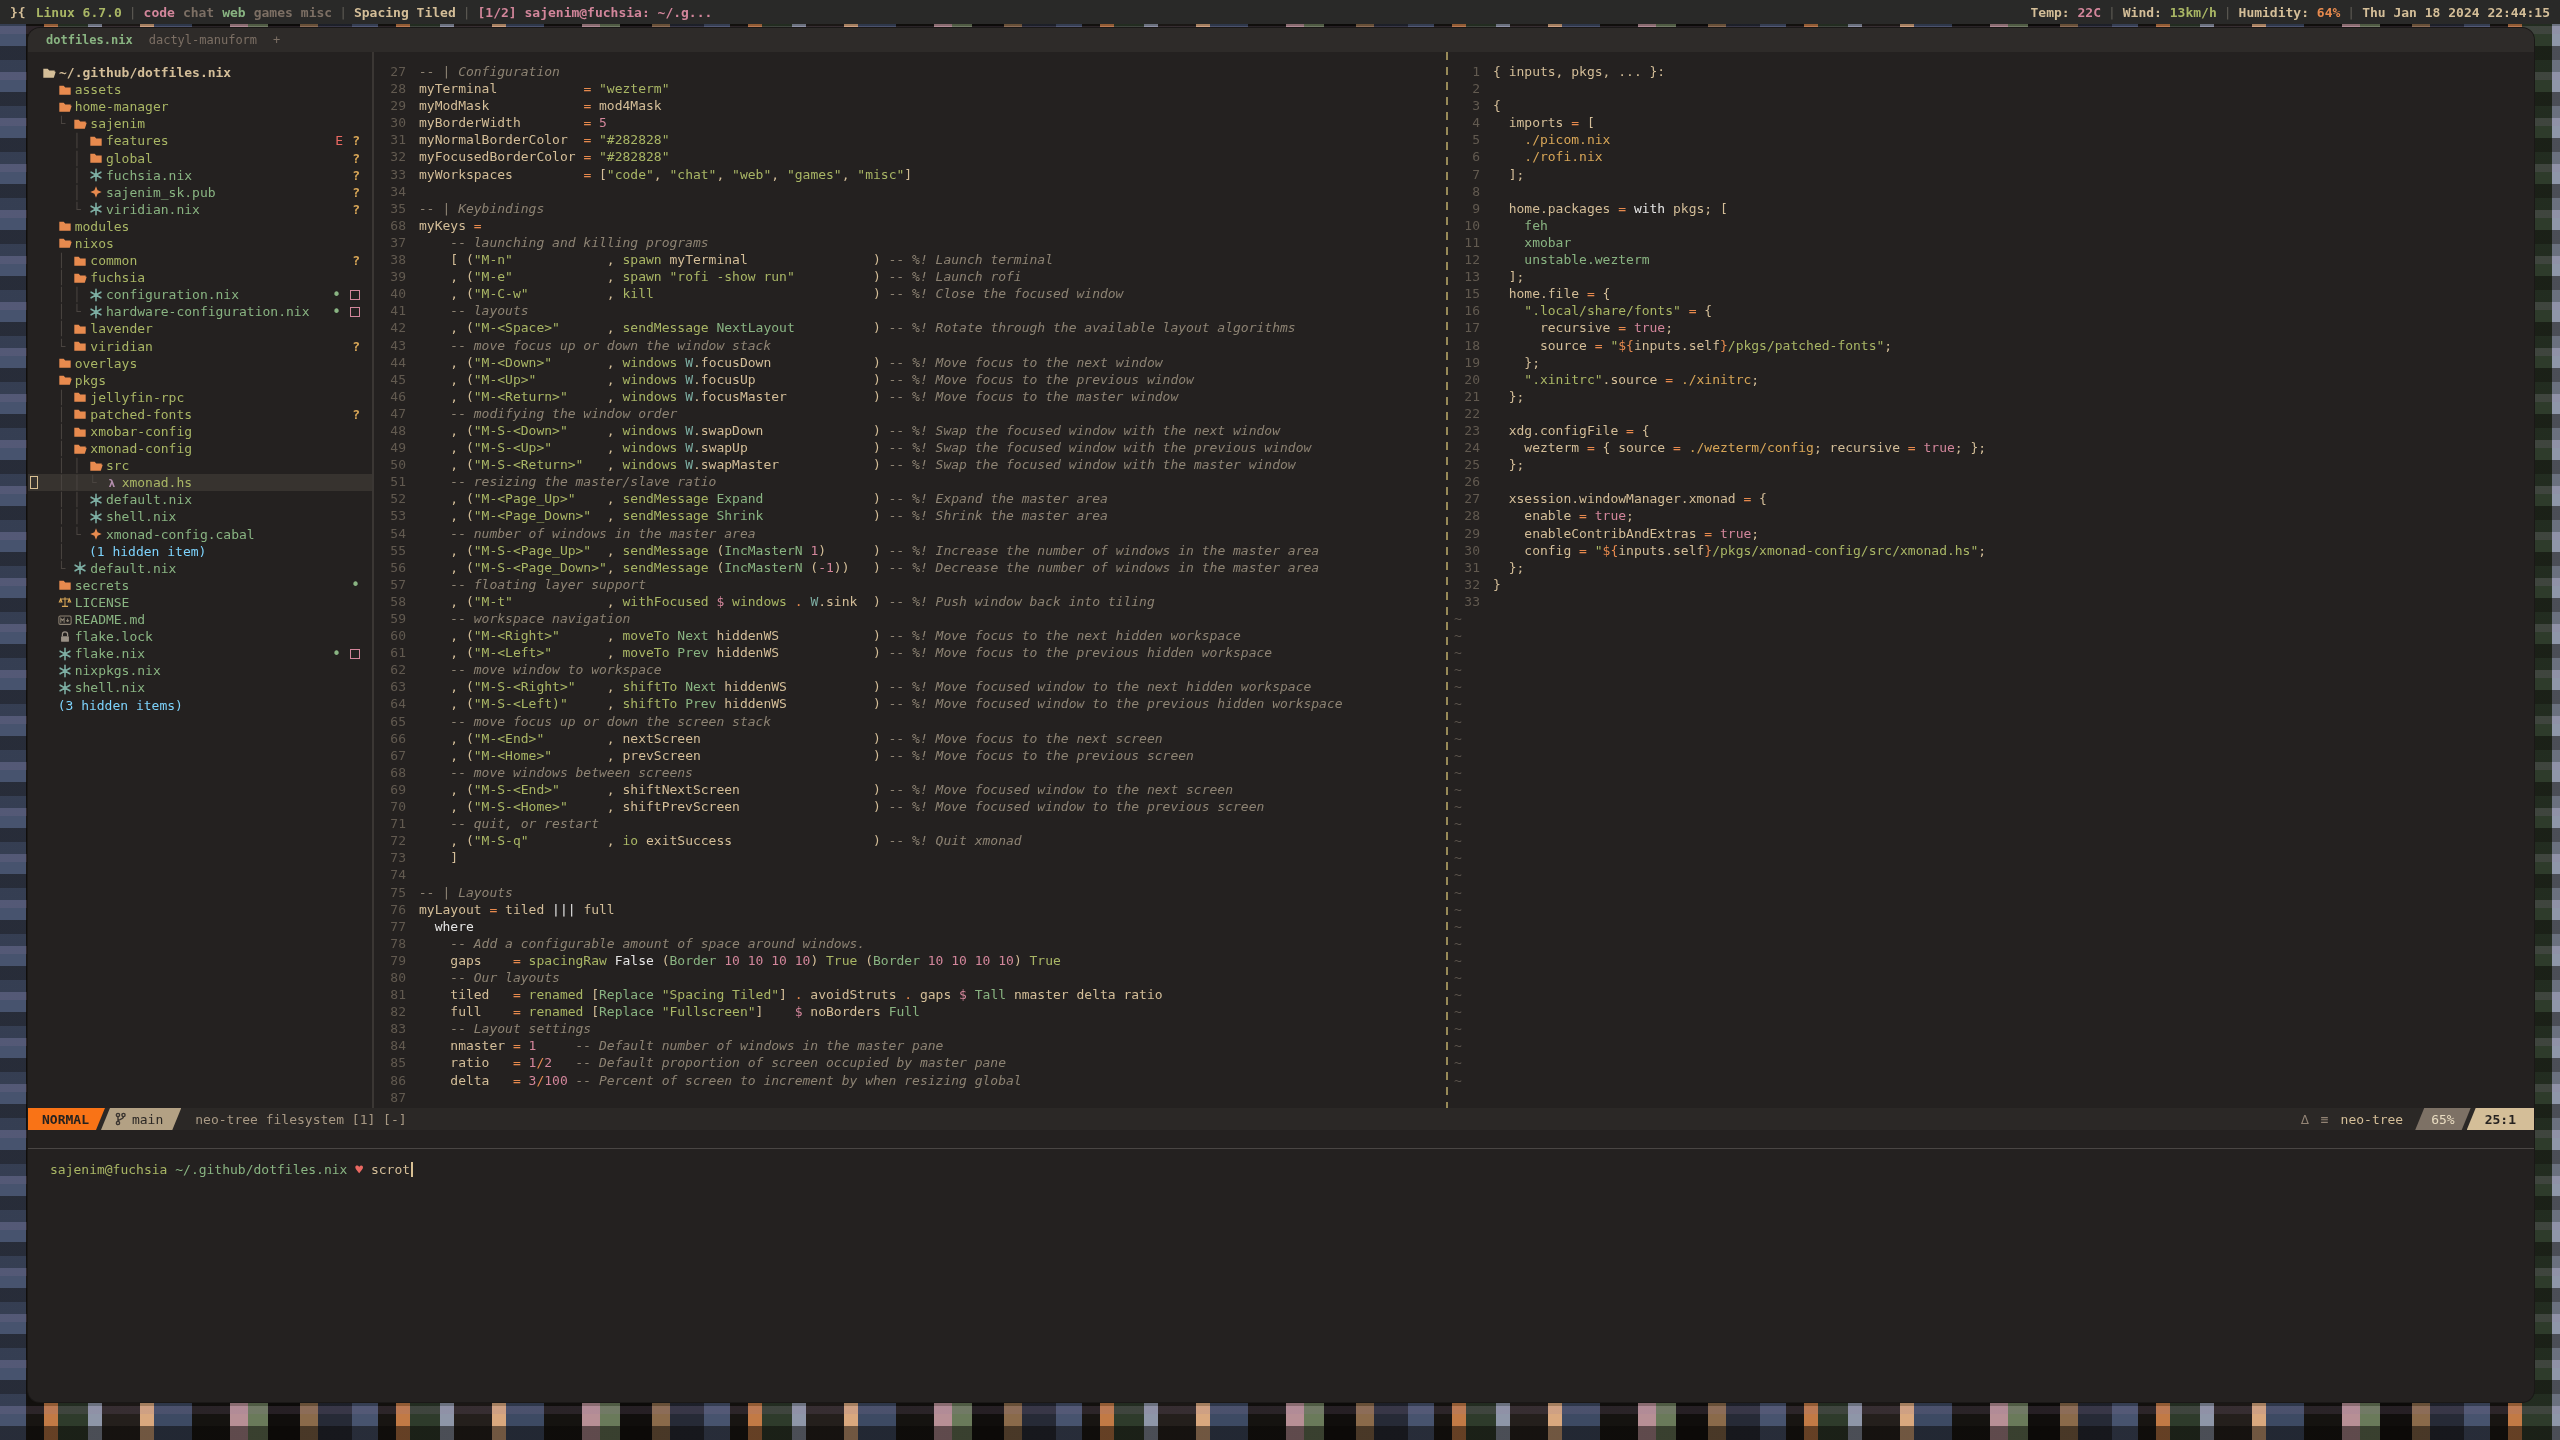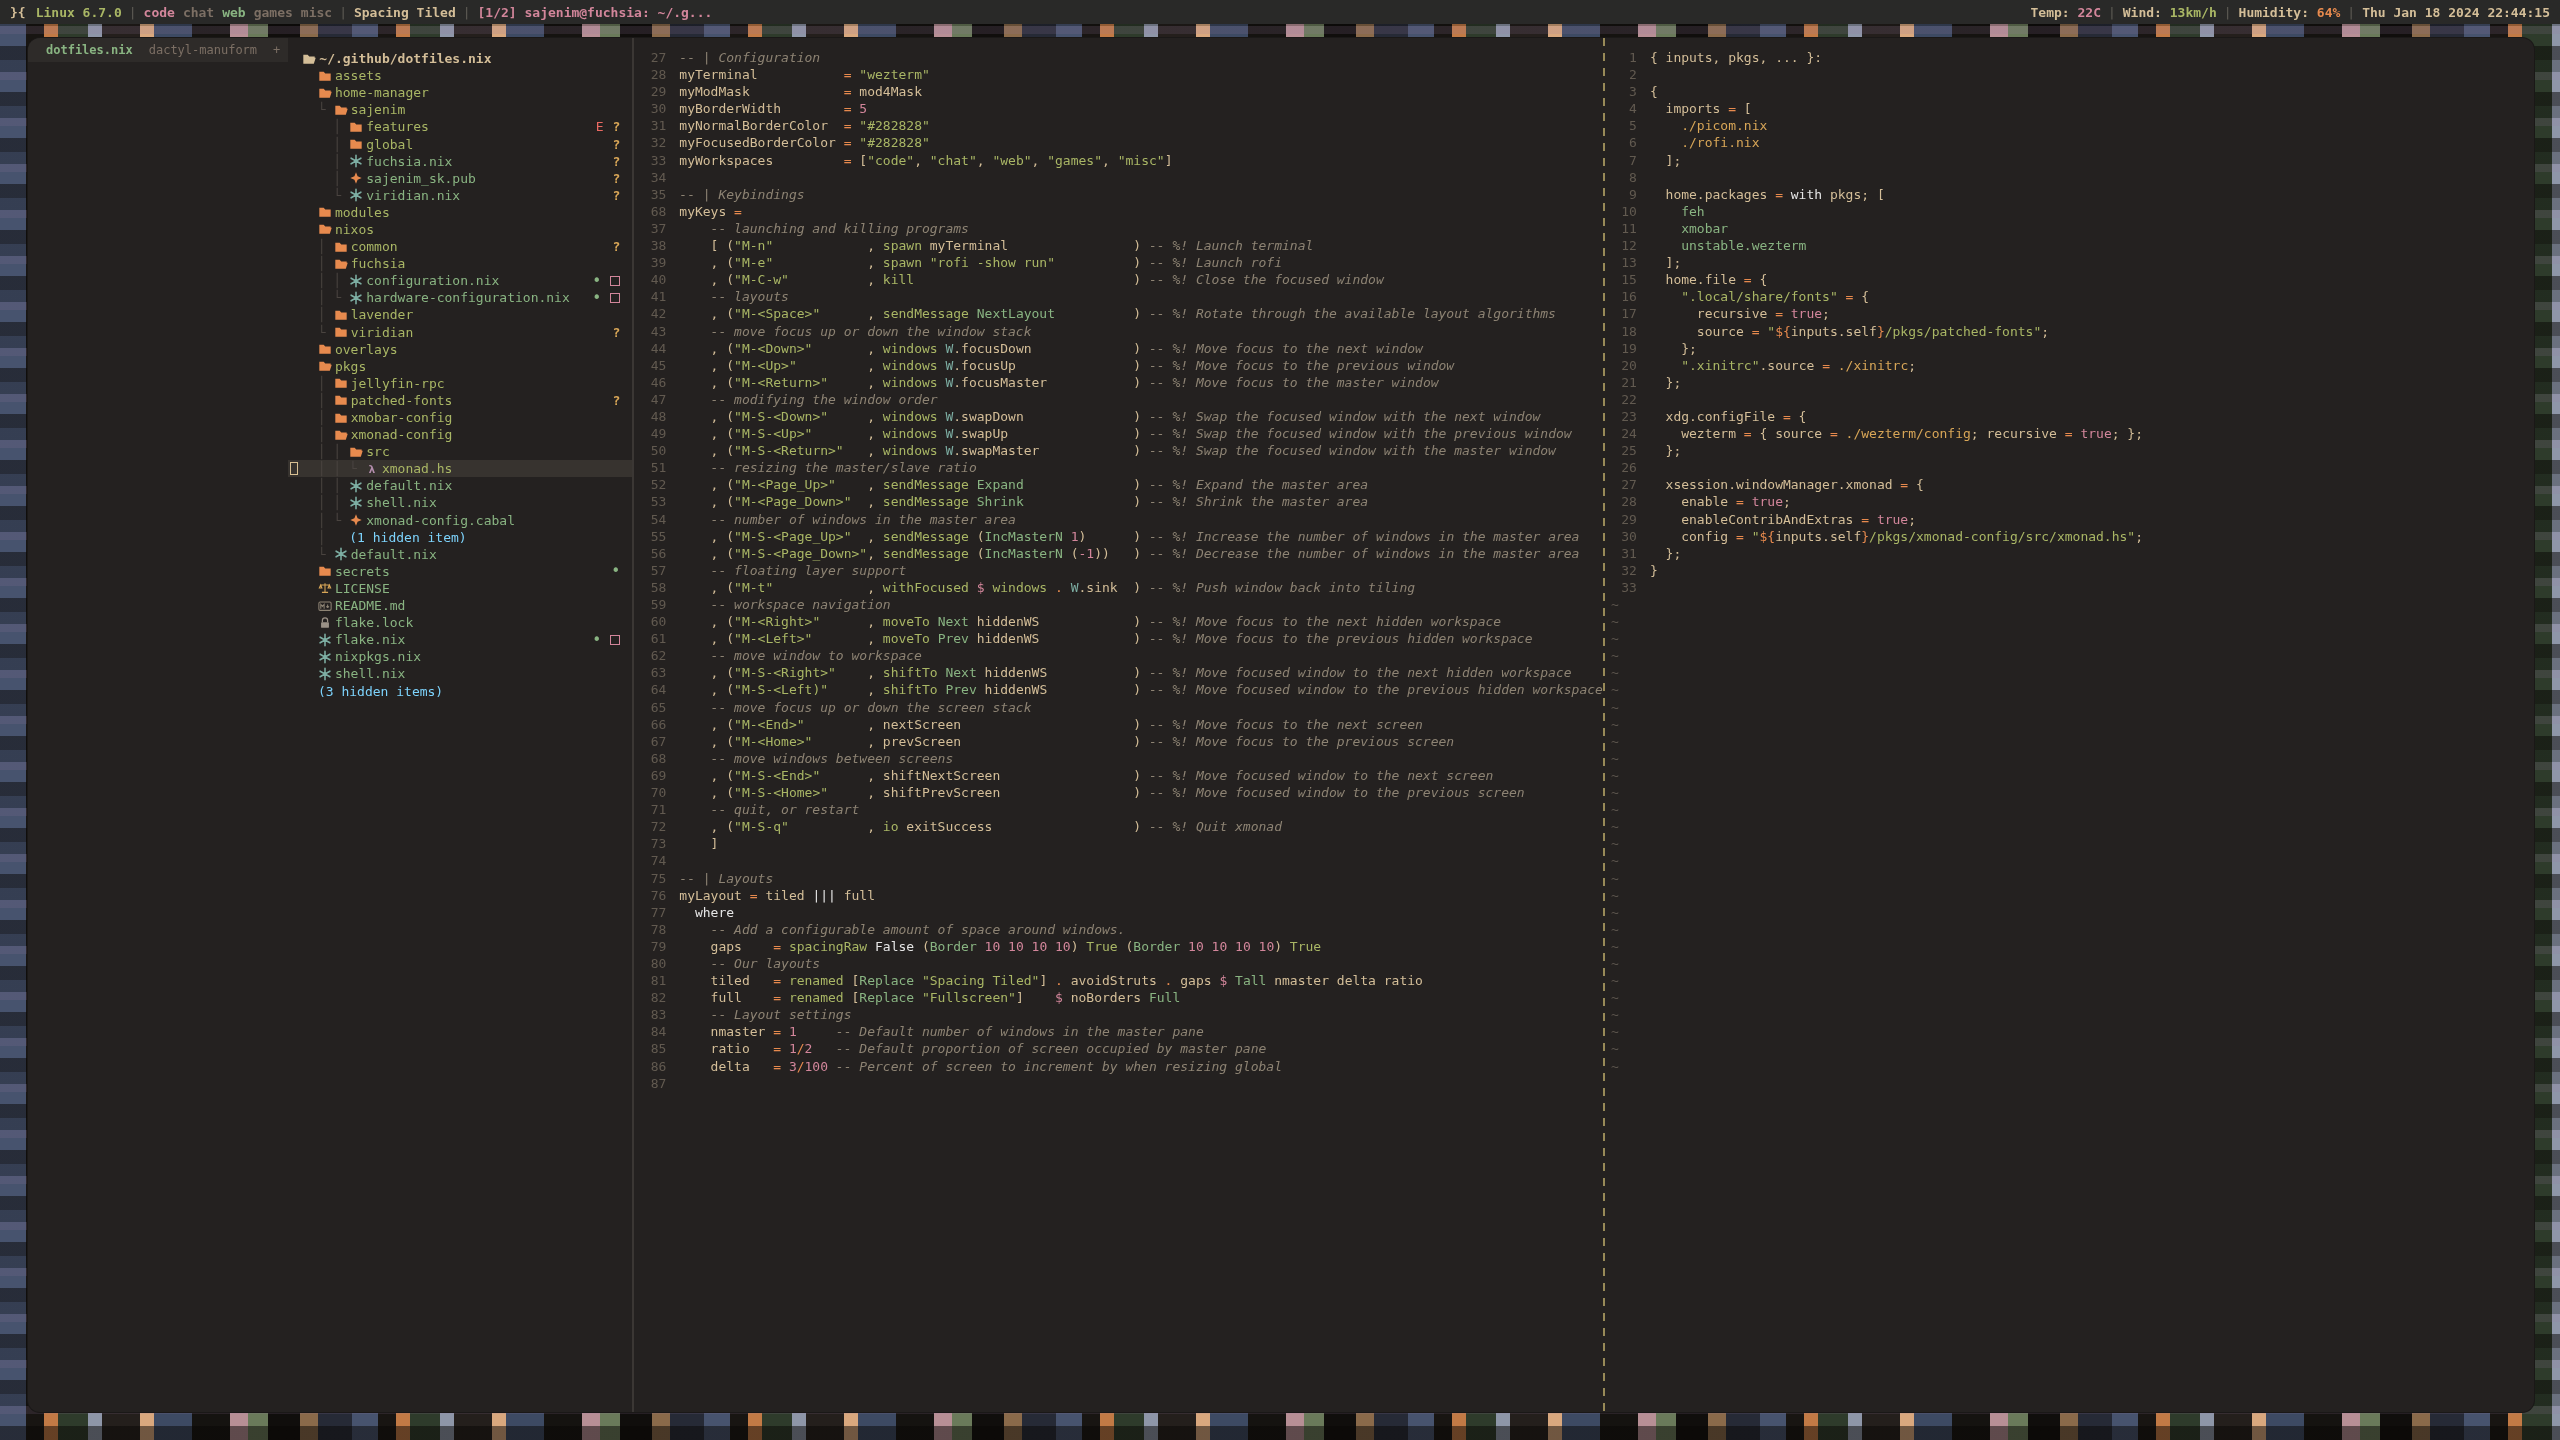--- a/index.html
+++ b/index.html
@@ -19,23 +19,23 @@
   }
 
   
   .xmobar { position:absolute; left:0; top:0; width:2560px; height:24px;
     background:#292928; display:flex; align-items:center; justify-content:space-between;
     padding:0 10px; font-size:13px; font-weight:bold; color:#d4be98; z-index:5; }
   .xmobar .grp { display:flex; align-items:center; white-space:pre; }
   .xmobar .sep { color:#5f5c55; font-weight:normal; padding:0 7px; }
 
   
-  .window { position:absolute; left:28px; top:38px; width:2506px; height:1374px;
+  .window { position:absolute; left:28px; top:28px; width:2506px; height:1374px;
     background:#242120; border-radius:12px; overflow:hidden; z-index:4;
-    display:flex; flex-direction:row; box-shadow:0 0 0 1px #1a1817; }
+    display:flex; flex-direction:column; box-shadow:0 0 0 1px #1a1817; }
 
   .tabbar { height:24px; background:#2e2b29; display:flex; align-items:center;
     font-size:12px; padding-left:10px; flex:none; }
   .tab { padding:0 8px; color:#7c6f64; }
   .tab.active { color:#89b482; font-weight:bold; }
 
   .nvim { flex:1; display:flex; min-height:0; }
 
   
   .neotree { width:344px; flex:none; padding-top:12px; font-size:13px; position:relative; }
@@ -67,21 +67,21 @@
   .codeline { padding-left:13px; }
   .tk-f { color:#d4be98; } .tk-c { color:#8d8373; font-style:italic; }
   .tk-g { color:#a9b665; } .tk-t { color:#89b482; } .tk-b { color:#7daea3; }
   .tk-o { color:#e78a4e; } .tk-p { color:#d3869b; } .tk-r { color:#e5e5e5; }
   .tk-y { color:#d8a657; } .tk-d { color:#5a534c; }
 
   
   .statusline { height:22px; flex:none; background:#2b2826; display:flex;
     font-size:13px; align-items:stretch; }
   .sl-seg { display:flex; align-items:center; }
-  .seg-mode { background:#737373; color:#262220; font-weight:normal; padding:0 16px 0 14px;
+  .seg-mode { background:#f97316; color:#262220; font-weight:bold; padding:0 16px 0 14px;
     clip-path:polygon(0 0,100% 0,calc(100% - 9px) 100%,0 100%); }
   .seg-branch { background:#b3a184; color:#2b2724; padding:0 18px 0 14px; margin-left:-4px;
     clip-path:polygon(9px 0,100% 0,calc(100% - 9px) 100%,0 100%); gap:6px; }
   .seg-file { color:#a89984; padding-left:14px; }
   .sl-right { margin-left:auto; display:flex; align-items:stretch; }
   .sl-icons { display:flex; align-items:center; gap:12px; color:#928374; padding-right:12px; }
   .seg-pct { background:#7d7165; color:#e8dbc0; padding:0 16px; margin-right:-4px; display:flex; align-items:center;
     clip-path:polygon(9px 0,100% 0,calc(100% - 9px) 100%,0 100%); }
   .seg-pos { background:#d4be98; color:#262220; font-weight:bold; padding:0 18px 0 18px; display:flex; align-items:center;
     clip-path:polygon(9px 0,100% 0,100% 100%,0 100%); }

